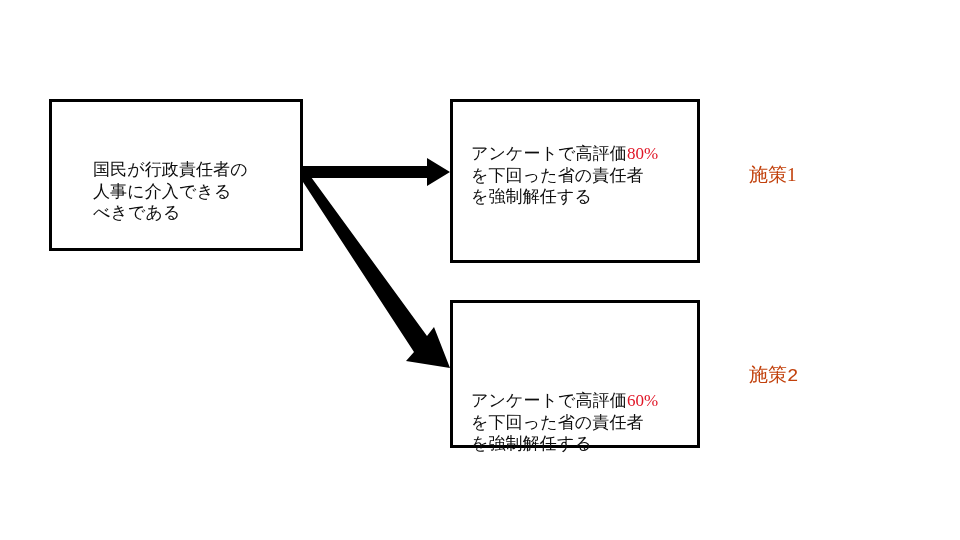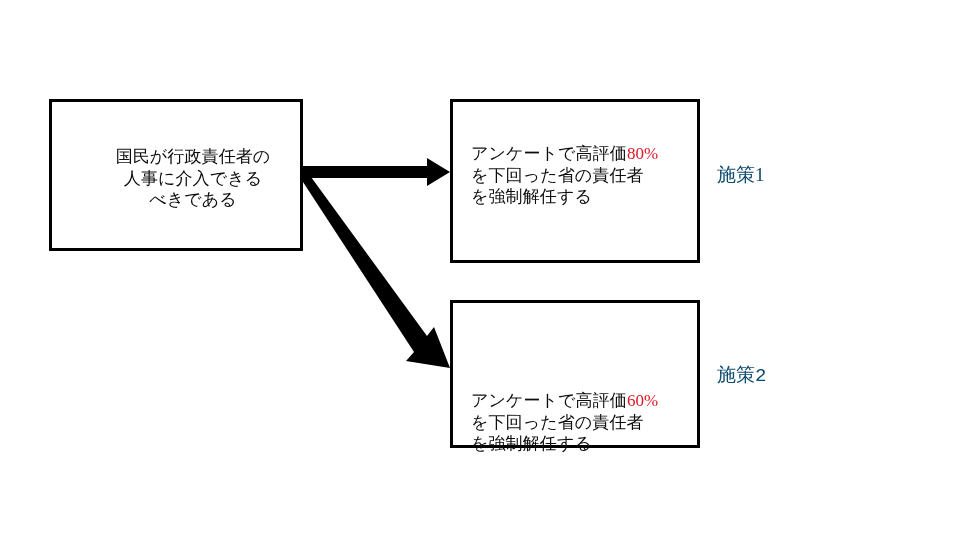--- a/index.html
+++ b/index.html
@@ -51,23 +51,22 @@
   }
 
   #node-premise {
     left: 49px;
     top: 99px;
     width: 254px;
     height: 152px;
   }
   #node-premise .node-text {
     left: 41px;
-    top: 44px;
+    top: 57px;
     width: 200px;
-    text-align: center;
   }
 
   #node-policy-1 {
     left: 450px;
     top: 99px;
     width: 250px;
     height: 164px;
   }
   #node-policy-1 .node-text {
     left: 18px;
@@ -90,22 +89,23 @@
 
   .hl-red {
     color: #e01526;
   }
 
   
   .side-label {
     position: absolute;
     font-size: 19px;
     line-height: 24px;
-    color: #0c4a6e;
+    color: #c2410c;
     white-space: nowrap;
+    margin-left: 32px;
   }
   #label-policy-1 { left: 717px; top: 163px; }
   #label-policy-2 { left: 717px; top: 364px; font-family: Liberation Mono, monospace; }
 
   
   #arrow-layer {
     position: absolute;
     left: 0;
     top: 0;
     width: 960px;

